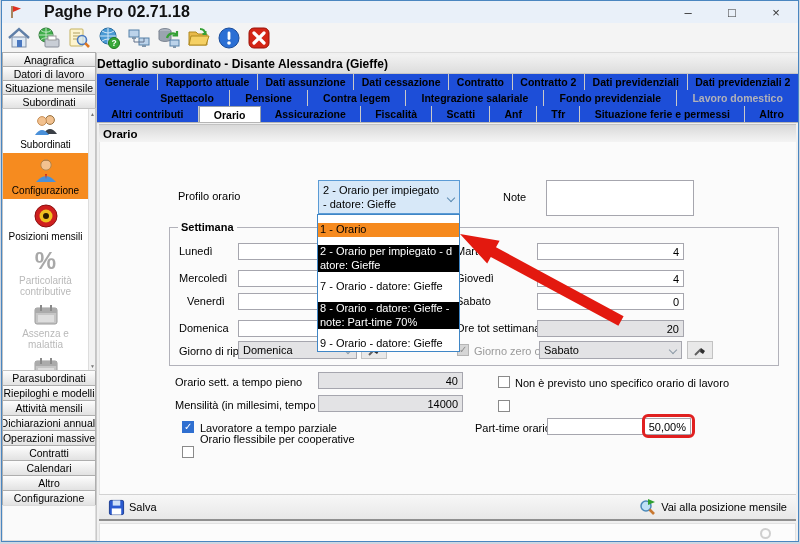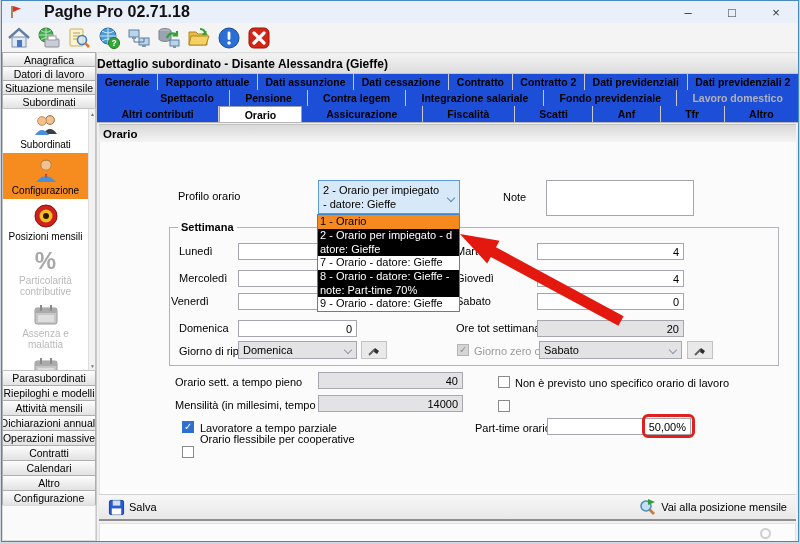--- a/index.html
+++ b/index.html
@@ -72,21 +72,21 @@
   .brushbtn { position:absolute; width:26px; height:18px; background:#e9e9e9; border:1px solid #c2c2c2;
               display:flex; align-items:center; justify-content:center; }
 
   
   #combo { position:absolute; left:218px; top:38px; width:142px; height:34px; background:#d7e8f8;
            border:1px solid #5b9bd5; padding:2px 16px 2px 4px; font-size:11px; line-height:14px;
            word-break:break-all; overflow:hidden; }
   
   #ddlist { position:absolute; left:217px; top:72px; width:143px; background:#fff;
             border:1px solid #3f86c6; z-index:5; }
-  .opt { padding:0 2px; font-size:11px; line-height:13.5px; word-break:break-all; }
+  .opt { padding:0 2px; font-size:11px; line-height:13.5px; word-break:break-all;margin-top:8px; }
   .opt.single { height:14px; overflow:hidden; }
   .opt.double { height:27px; overflow:hidden; }
   .opt.hover { background:#f68a1e; color:#000; }
   .opt.sel { background:#000; color:#fff; }
 
   
   #group { position:absolute; left:69px; top:85px; width:610px; height:139px;
            border:1px solid #b2b2ba; }
   #group .legend { position:absolute; left:8px; top:-7px; background:#fbfbfb; padding:0 3px;
                    font-weight:bold; font-size:11px; }
@@ -302,20 +302,21 @@
       <span class="tab disabled">Lavoro domestico</span>
     </div>
     <div id="tabrow3" class="tabrow">
       <span class="tab">Altri contributi</span>
       <span class="tab active">Orario</span>
       <span class="tab">Assicurazione</span>
       <span class="tab">Fiscalità</span>
       <span class="tab">Scatti</span>
       <span class="tab">Anf</span>
       <span class="tab">Tfr</span>
+      <span class="tab">Situazione ferie e permessi</span>
       <span class="tab">Altro</span>
     </div>
 
     <div id="section-bar">Orario</div>
 
     <div id="content">
 
       <span class="lbl" style="left:78px; top:48px">Profilo orario</span>
       <div id="combo">
         <span>2 - Orario per impiegato - datore: Gieffe</span>
@@ -324,21 +325,21 @@
       <span class="lbl" style="left:403px; top:49px">Note</span>
       <div class="field" style="left:446px; top:38px; width:148px; height:36px; justify-content:flex-start"></div>
 
       <div id="group">
         <span class="legend">Settimana</span>
 
         <span class="lbl" style="left:9px; top:17px">Lunedì</span>
         <div class="field" style="left:68px; top:15px; width:119px; height:17px"></div>
         <span class="lbl" style="left:9px; top:44px">Mercoledì</span>
         <div class="field" style="left:68px; top:42px; width:119px; height:17px"></div>
-        <span class="lbl" style="left:1px; top:67px">Venerdì</span>
+        <span class="lbl" style="left:17px; top:67px">Venerdì</span>
         <div class="field" style="left:68px; top:65px; width:119px; height:17px"></div>
         <span class="lbl" style="left:9px; top:94px">Domenica</span>
         <div class="field" style="left:68px; top:92px; width:119px; height:17px">0</div>
 
         <span class="lbl" style="left:286px; top:17px">Martedì</span>
         <div class="field" style="left:367px; top:15px; width:147px; height:17px">4</div>
         <span class="lbl" style="left:286px; top:44px">Giovedì</span>
         <div class="field" style="left:367px; top:42px; width:147px; height:17px">4</div>
         <span class="lbl" style="left:286px; top:67px">Sabato</span>
         <div class="field" style="left:367px; top:65px; width:147px; height:17px">0</div>

